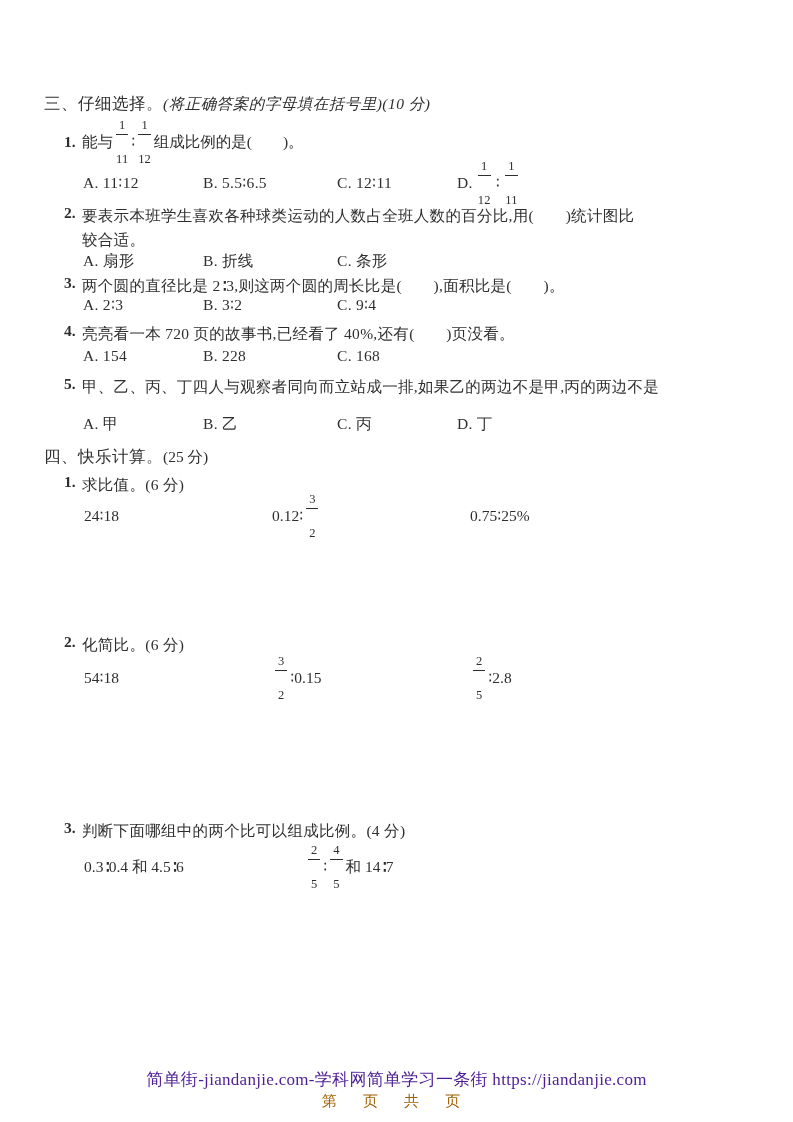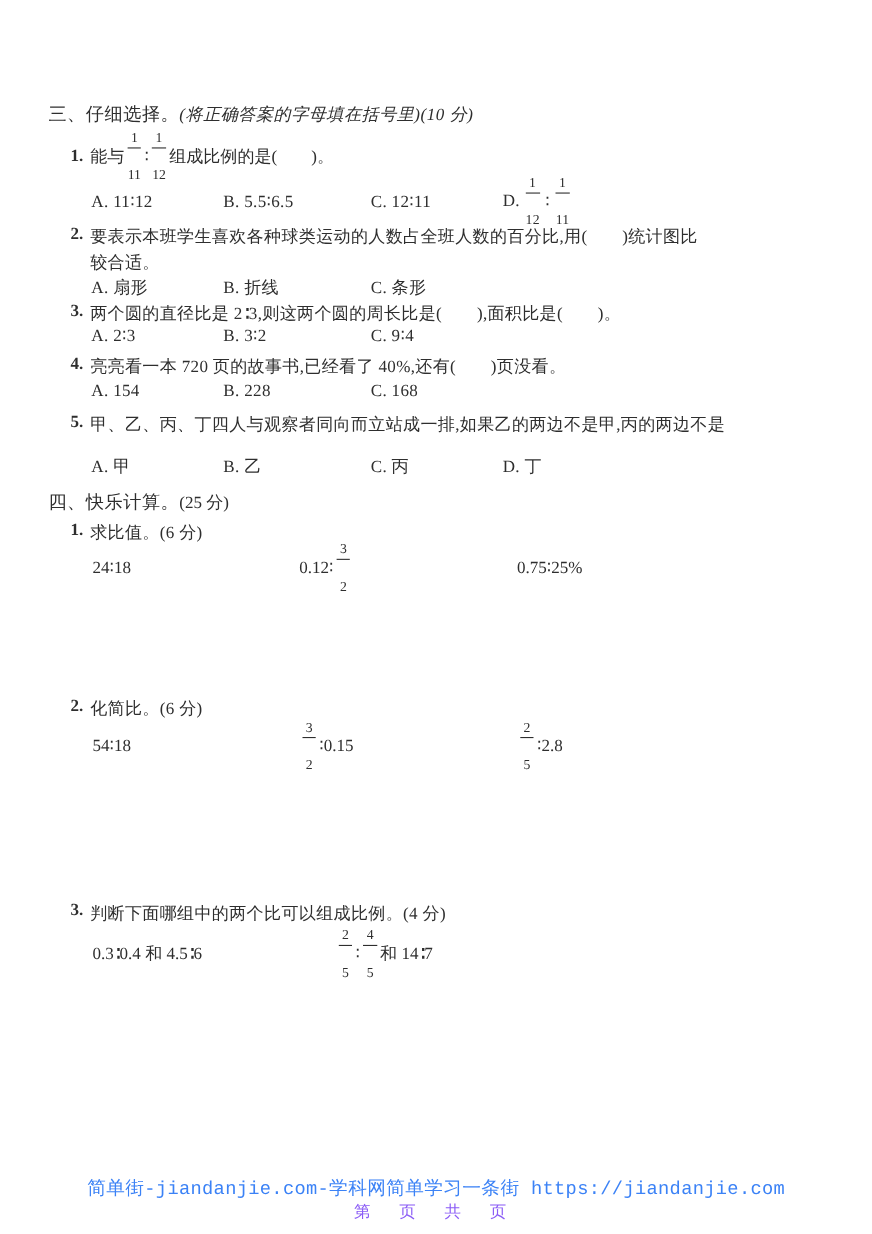--- a/index.html
+++ b/index.html
@@ -41,27 +41,27 @@
 
   
   .calc-row { left:84px; width:700px; display:grid; align-items:center; font-size:15.5px; }
   .calc-row-3 { grid-template-columns:188px 198px 1fr; }
   .calc-row-2 { grid-template-columns:221px 1fr; }
   .expr { display:inline-flex; align-items:center; }
 
   
   .footer1 {
     left:0; width:793px; text-align:center;
-    font-family:Liberation Mono, monospace;
-    font-size:17px; color:#3b82f6; letter-spacing:0.3px;
+    font-family:Liberation Serif, serif;
+    font-size:17px; color:#4c1d95; letter-spacing:0.3px;
   }
   .footer2 {
     left:0; width:793px; text-align:center;
     font-family:"Liberation Sans", sans-serif;
-    font-size:15px; color:#8b5cf6; letter-spacing:11px;
+    font-size:15px; color:#a16207; letter-spacing:11px;
   }
 </style>
 </head>
 <body>
 
 <div class="page">
 
   <div class="abs sec-heading" style="top:93px;">
     <span class="h-bold">三、仔细选择。</span><span class="h-note">(将正确答案的字母填在括号里)(10 分)</span>
   </div>

